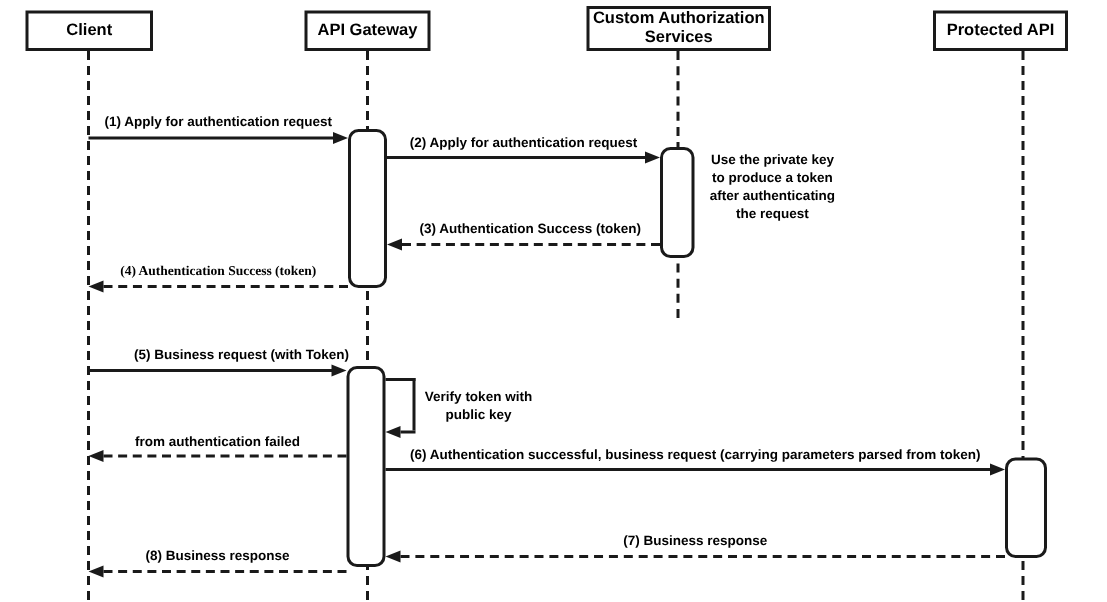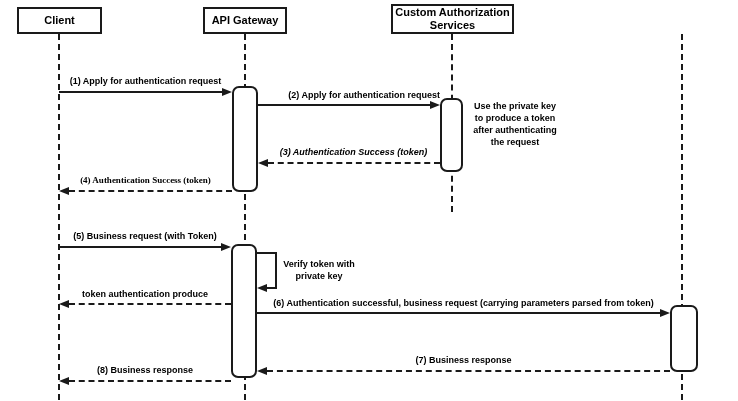--- a/index.html
+++ b/index.html
@@ -98,55 +98,58 @@
 
   <div class="actor-box" style="left:5px;   top:7px; width:85px;  height:27px;">
       <span>Client</span>
     </div>
   <div class="actor-box" style="left:191px; top:7px; width:84px;  height:27px;">
       <span>API Gateway</span>
     </div>
   <div class="actor-box" style="left:379px; top:4px; width:123px; height:30px;">
       <span>Custom Authorization Services</span>
     </div>
+  <div class="actor-box" style="left:610px; top:7px; width:90px;  height:27px;">
+      <span>Protected API</span>
+    </div>
 
   <div class="activation" style="left:220px; top:86px;  width:26px; height:106px;"></div>
   <div class="activation" style="left:428px; top:98px;  width:23px; height:74px;"></div>
   <div class="activation" style="left:219px; top:244px; width:26px; height:134px;"></div>
   <div class="activation" style="left:658px; top:305px; width:28px; height:67px;"></div>
 
   <div class="msg-label" style="left:47px; top:76px; width:173px;">(1) Apply for authentication request</div>
   <div class="msg-line solid" style="left:47px; top:91px; width:164px;"></div>
   <div class="arrow right" style="left:210px; top:88px;"></div>
 
-  <div class="msg-label" style="left:246px; top:90px; width:182px;text-align:right;">(2) Apply for authentication request</div>
+  <div class="msg-label" style="left:246px; top:90px; width:182px;">(2) Apply for authentication request</div>
   <div class="msg-line solid" style="left:246px; top:104px; width:173px;"></div>
   <div class="arrow right" style="left:418px; top:101px;"></div>
 
   <div class="note-label" style="left:460px; top:100px; width:86px; white-space:normal;">Use the private key to produce a token after authenticating the request</div>
 
-  <div class="msg-label" style="left:255px; top:147px; width:173px;font-style:italic;">(3) Authentication Success (token)</div>
+  <div class="msg-label" style="left:255px; top:147px; width:173px;">(3) Authentication Success (token)</div>
   <div class="msg-line dashed" style="left:256px; top:162px; width:172px;"></div>
   <div class="arrow left" style="left:246px; top:159px;"></div>
 
   <div class="msg-label" style="left:47px; top:175px; width:173px;font-family:Liberation Serif, serif;">(4) Authentication Success (token)</div>
   <div class="msg-line dashed" style="left:57px; top:190px; width:163px;"></div>
   <div class="arrow left" style="left:47px; top:187px;"></div>
 
-  <div class="msg-label" style="left:47px; top:231px; width:172px;">(5) Business request (with Token)</div>
+  <div class="msg-label" style="left:63px; top:231px; width:172px;">(5) Business request (with Token)</div>
   <div class="msg-line solid" style="left:47px; top:246px; width:163px;"></div>
   <div class="arrow right" style="left:209px; top:243px;"></div>
 
   <div class="msg-line solid" style="left:245px; top:252px; width:20px;"></div>
   <div class="vline" style="left:263px; top:252px; height:35px;"></div>
   <div class="msg-line solid" style="left:255px; top:287px; width:10px;"></div>
   <div class="arrow left" style="left:245px; top:284px;"></div>
-  <div class="note-label" style="left:269px; top:258px; width:76px; white-space:normal;">Verify token with private key</div>
+  <div class="note-label" style="left:269px; top:258px; width:76px; white-space:normal;">Verify token with public key</div>
 
-  <div class="msg-label" style="left:47px; top:289px; width:172px;">token authentication produce</div>
+  <div class="msg-label" style="left:47px; top:289px; width:172px;">from authentication failed</div>
   <div class="msg-line dashed" style="left:57px; top:303px; width:162px;"></div>
   <div class="arrow left" style="left:47px; top:300px;"></div>
 
   <div class="msg-label" style="left:245px; top:298px; width:413px;">(6) Authentication successful, business request (carrying parameters parsed from token)</div>
   <div class="msg-line solid" style="left:245px; top:312px; width:404px;"></div>
   <div class="arrow right" style="left:648px; top:309px;"></div>
 
   <div class="msg-label" style="left:245px; top:355px; width:413px;">(7) Business response</div>
   <div class="msg-line dashed" style="left:255px; top:370px; width:403px;"></div>
   <div class="arrow left" style="left:245px; top:367px;"></div>

